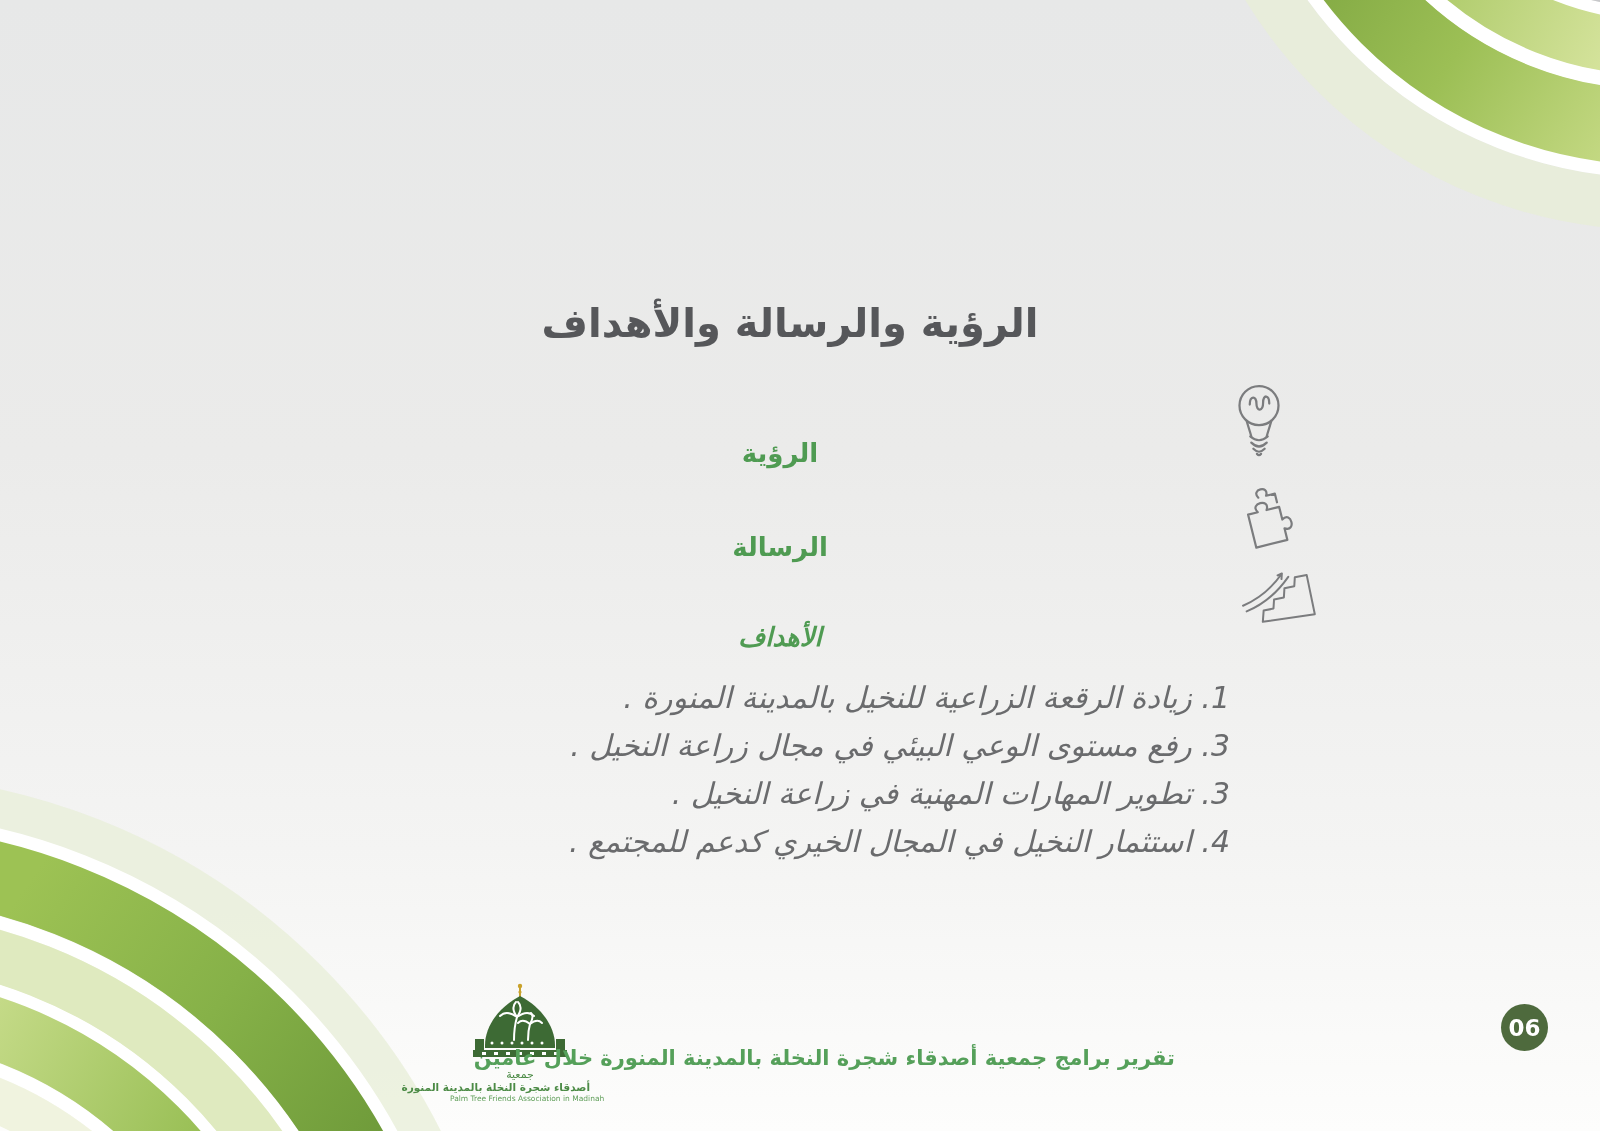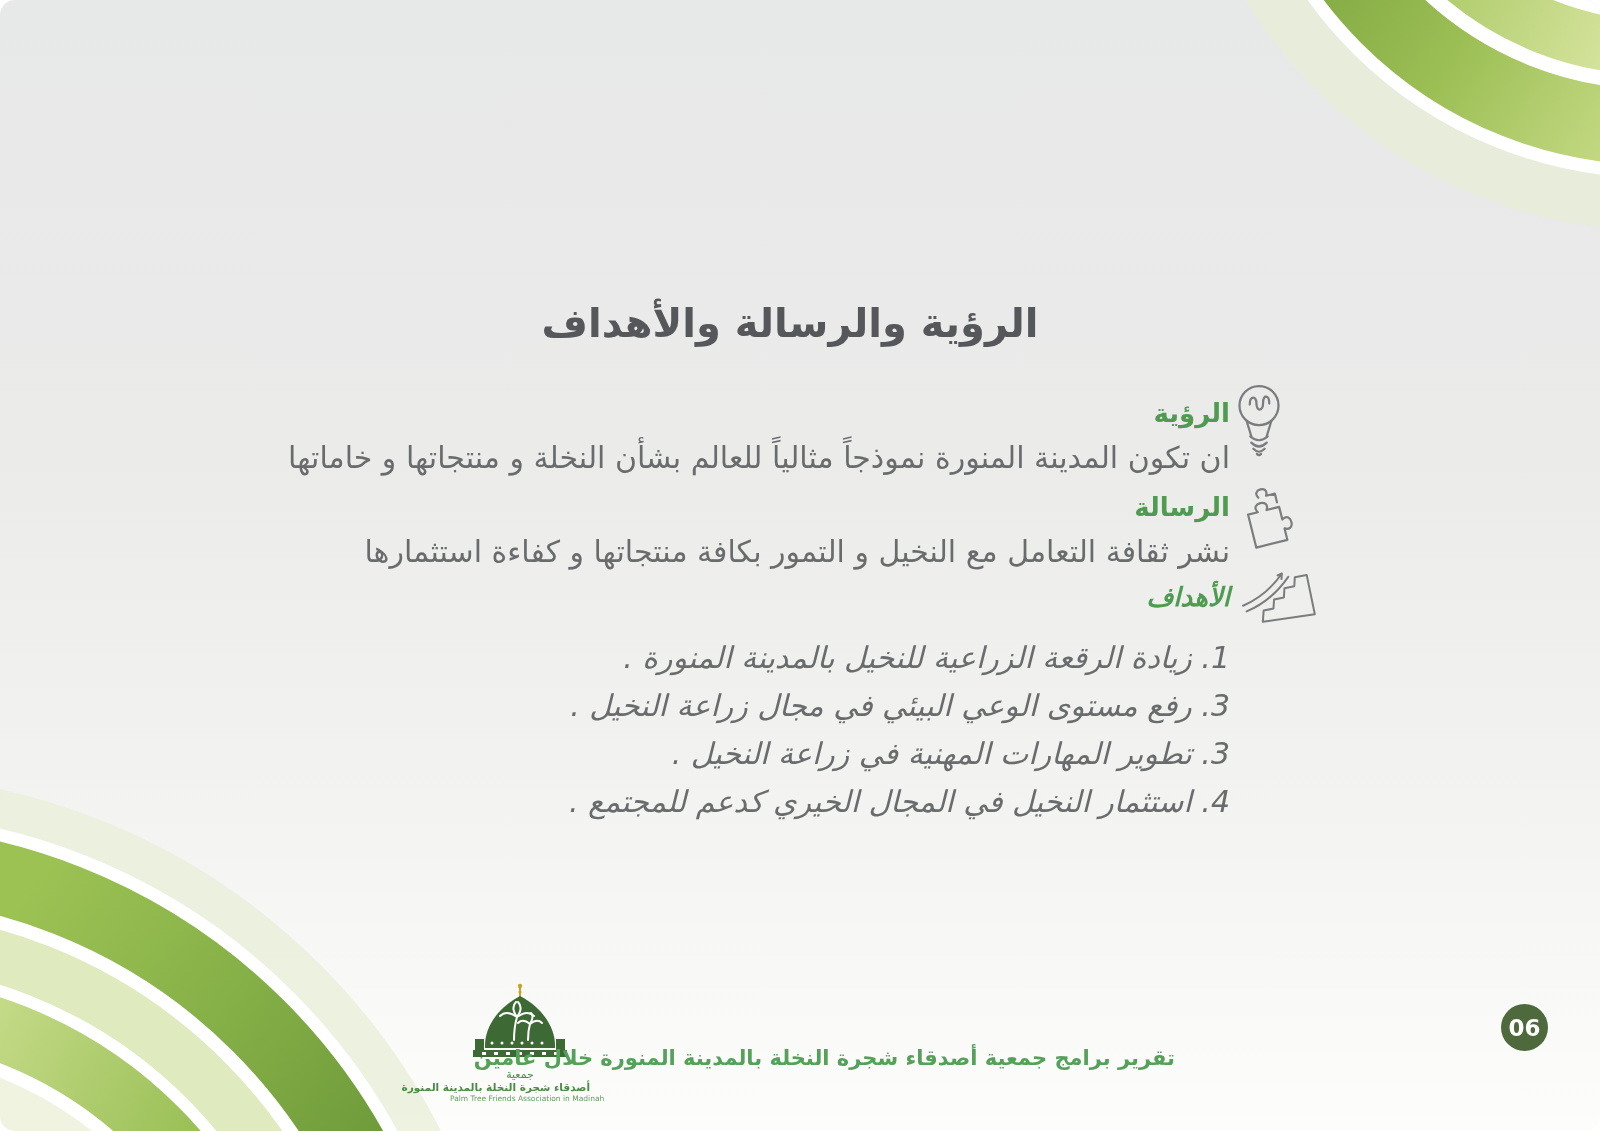--- a/index.html
+++ b/index.html
@@ -5,38 +5,37 @@
   * { margin:0; padding:0; box-sizing:border-box; }
   html,body { width:1600px; height:1131px; }
   body{
     font-family:"DejaVu Sans", sans-serif;
     overflow:hidden;
   }
   .page{
     position:relative; width:1600px; height:1131px;
     background:linear-gradient(180deg,#e7e8e8 0%,#ebebea 40%,#f4f4f3 75%,#fdfdfc 100%);
     overflow:hidden;
-    border-radius:15px;
   }
   .bg-decor{ position:absolute; inset:0; width:1600px; height:1131px; pointer-events:none; }
 
   .title{
     position:absolute; top:300px; left:0; width:1580px;
     text-align:center; font-size:40px; font-weight:bold; color:#56575a;
     letter-spacing:0;
   }
 
   .sec{ position:absolute; right:370px; width:900px; }
   .sec-vision{ top:396px; }
   .sec-mission{ top:490px; }
   .sec-goals{ top:580px;font-style:italic; }
 
   .sec-label{
     font-size:26px; font-weight:bold; color:#4f9b52;
-    text-align:right; line-height:34px;
+    text-align:center; line-height:34px;margin-top:40px;
   }
   .sec-body{
     font-size:30px; color:#6a6b6d; text-align:right;
     line-height:38px; margin-top:9px; white-space:nowrap;
   }
   .sec-icon{ position:absolute; width:80px; text-align:left; }
   .icon-vision{ right:-82px; top:-14px; }
   .icon-mission{ right:-84px; top:-8px; }
   .icon-goals{ right:-88px; top:-16px; }
 
@@ -127,34 +126,32 @@
         <path d="M17,22 c0,-9 6.5,-9 6.5,-1 c0,8 6.5,8 6.5,-1 c0,-8 6,-8 6,1"></path>
         <path d="M14,38 C16,45 17.5,49 18.5,53"></path>
         <path d="M38,38 C36,45 34.5,49 33.5,53"></path>
         <path d="M17.5,53 c6,5 11,5 17,0"></path>
         <path d="M18.5,59 c5,5 10,5 15,0"></path>
         <path d="M20.5,65 c4,4 7,4 11,0"></path>
         <path d="M24,70 c1.5,1.6 2.5,1.6 4,0"></path>
       </svg>
     </span>
     <h2 class="sec-label" dir="rtl">الرؤية</h2>
-    <p class="sec-body" dir="rtl">ان تكون المدينة المنورة نموذجاً مثالياً للعالم بشأن النخلة و منتجاتها و خاماتها</p>
   </section>
 
   <section class="sec sec-mission">
     <span class="sec-icon icon-mission">
       <svg width="68" height="68" viewBox="0 0 68 68" fill="none" stroke="#7b7c7e" stroke-width="2.2" stroke-linecap="round" stroke-linejoin="round">
         <g transform="rotate(-14 34 38)">
           <path d="M16,28 h10 c-7,-11 16,-11 9,0 h13 v13 c11,-7 11,16 0,9 v12 h-32 z"></path>
           <path d="M30,14 c-6,-10 14,-10 8,0 h9 v9"></path>
         </g>
       </svg>
     </span>
     <h2 class="sec-label" dir="rtl">الرسالة</h2>
-    <p class="sec-body" dir="rtl">نشر ثقافة التعامل مع النخيل و التمور بكافة منتجاتها و كفاءة استثمارها</p>
   </section>
 
   <section class="sec sec-goals">
     <span class="sec-icon icon-goals">
       <svg width="80" height="60" viewBox="0 0 80 60" fill="none" stroke="#7b7c7e" stroke-width="2" stroke-linecap="round" stroke-linejoin="round">
         <g transform="rotate(-6 40 30)">
           <path d="M22,56 l2,-11 10,-1 1.5,-9 10,-1 1.5,-9 10,-1 1.5,-9 12,-1 4,40 z"></path>
           <path d="M4,38 C20,33 34,24 46,10 l-4.5,1.5 M46,10 l-1,5.5"></path>
           <path d="M7,44 C24,39 39,29 52,14"></path>
         </g>

